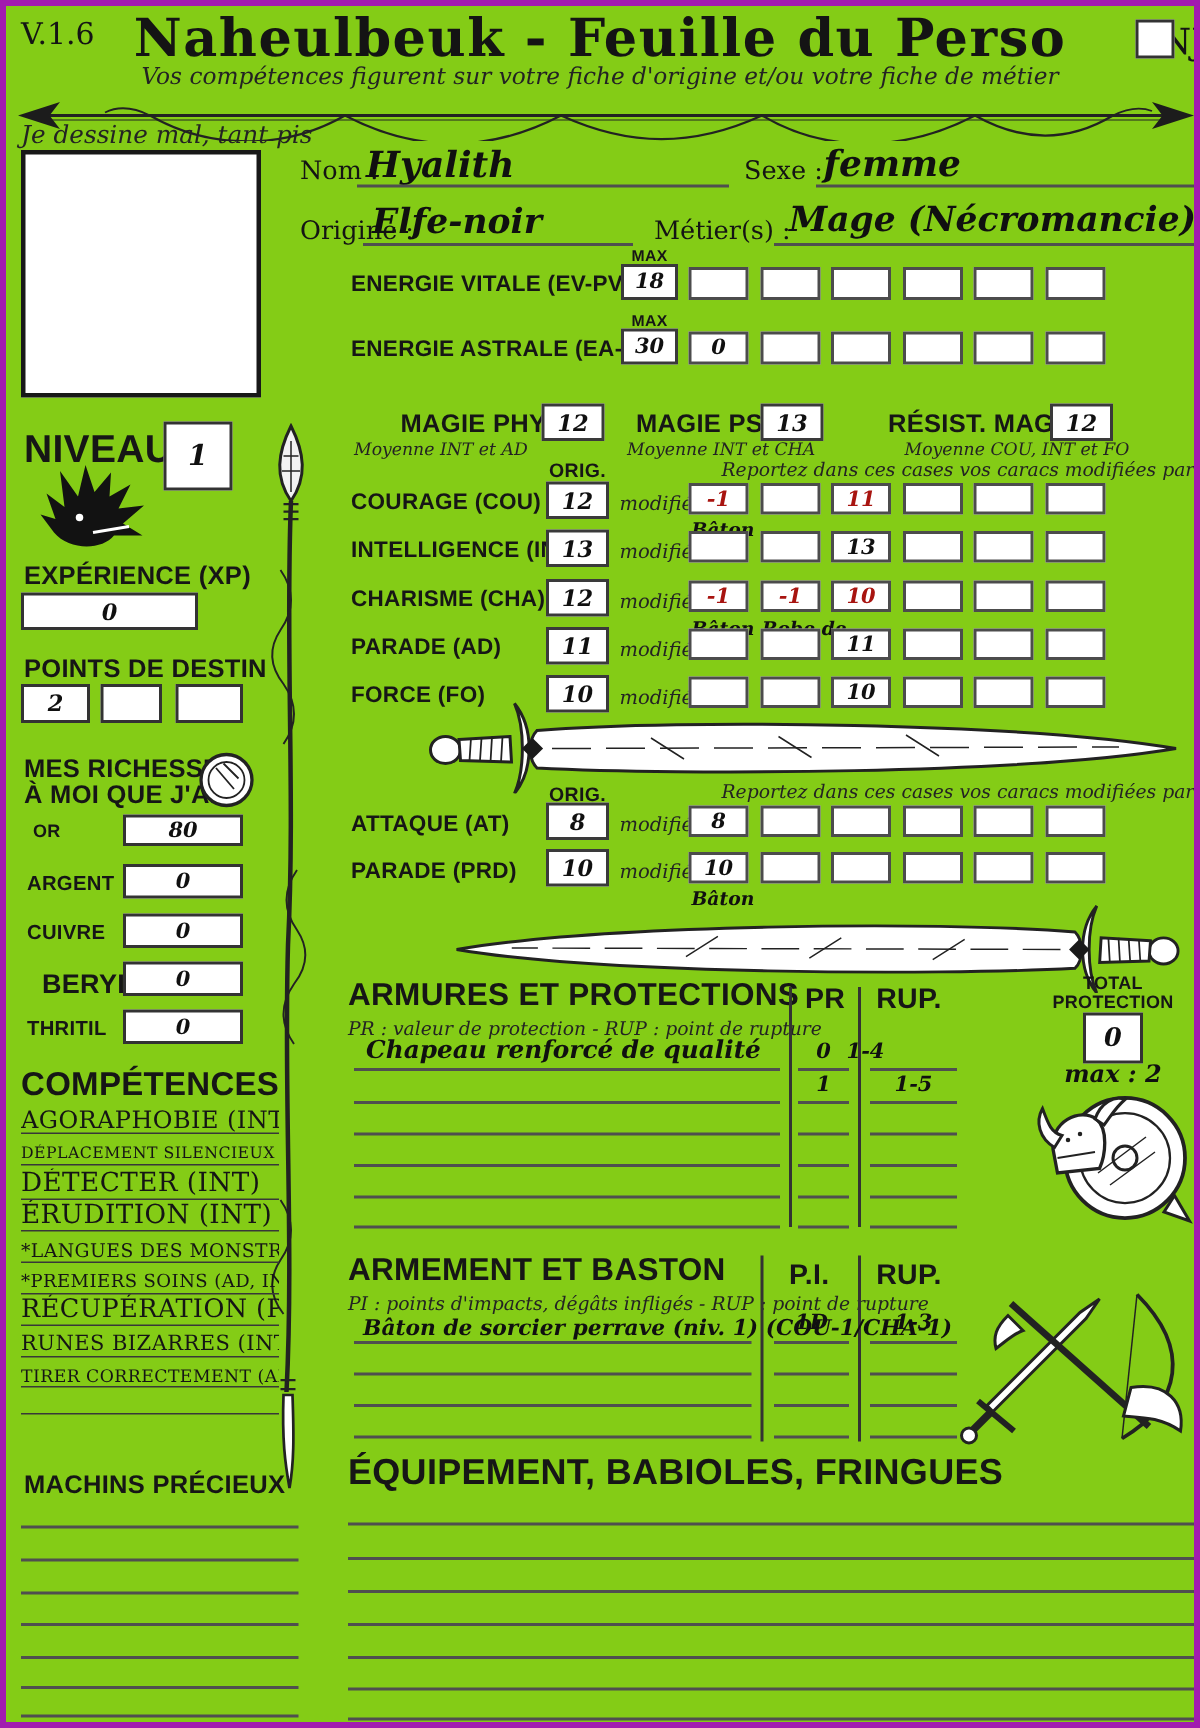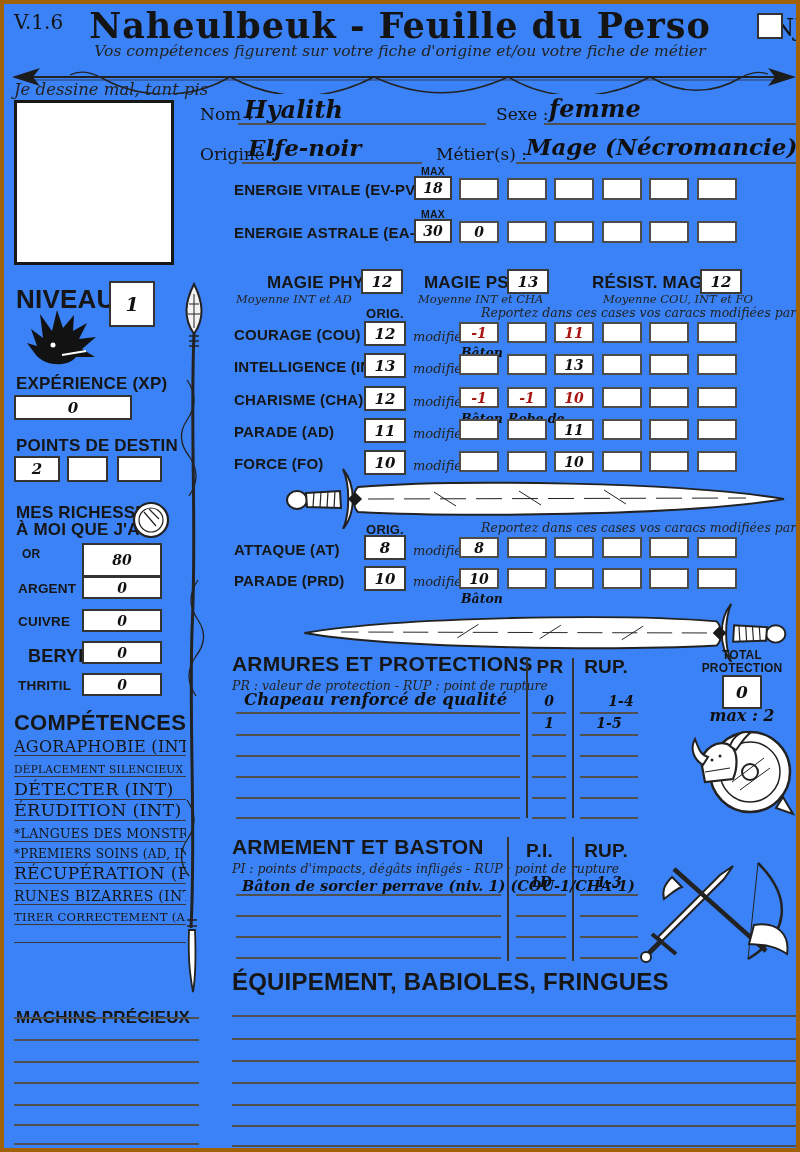--- a/index.html
+++ b/index.html
@@ -1,17 +1,17 @@
 <!DOCTYPE html>
 <html><head>
 <meta charset="utf-8">
 <style>
   html,body{margin:0;padding:0;background:#fff;}
   .page{position:relative;width:800px;height:1152px;box-sizing:border-box;
-        background:#3b82f6;border:4px solid #a16207;overflow:hidden;
+        background:#84cc16;border:4px solid #a21caf;overflow:hidden;
         font-family:"Liberation Sans",sans-serif;color:#141414;}
   .abs{position:absolute;}
   
   .t{font-family:"Liberation Sans",sans-serif;font-weight:bold;color:#161616;letter-spacing:.2px;white-space:nowrap;}
   
   .c{font-family:"DejaVu Serif",serif;font-style:italic;color:#232323;white-space:nowrap;}
   
   .h{font-family:"DejaVu Serif",serif;font-style:italic;font-weight:bold;color:#101010;white-space:nowrap;}
   .red{color:#a81410;}
   
@@ -199,21 +199,21 @@
 
   <div class="abs t" style="left:228px;top:648px;font-size:21px;">ARMURES ET PROTECTIONS</div>
   <div class="abs c" style="left:228px;top:674px;font-size:12.5px;">PR : valeur de protection - RUP : point de rupture</div>
   <div class="abs t ctr" style="left:524px;top:652px;width:44px;font-size:19px;">PR</div>
   <div class="abs t ctr" style="left:570px;top:652px;width:64px;font-size:19px;">RUP.</div>
   <div class="abs" style="left:522px;top:654px;width:2px;height:160px;background:#333;"></div>
   <div class="abs" style="left:568px;top:654px;width:2px;height:160px;background:#333;"></div>
 
   <div class="abs h" style="left:240px;top:686px;font-size:16.5px;">Chapeau renforcé de qualité</div>
   <div class="abs h ctr" style="left:528px;top:689px;width:34px;font-size:14px;">0</div>
-  <div class="abs h ctr" style="left:588px;top:689px;width:58px;font-size:14px;">1-4</div>
+  <div class="abs h ctr" style="left:544px;top:689px;width:58px;font-size:14px;">1-4</div>
   <div class="abs u" style="left:232px;top:708px;width:284px;"></div>
   <div class="abs u" style="left:528px;top:708px;width:34px;"></div>
   <div class="abs u" style="left:576px;top:708px;width:58px;"></div>
 
   <div class="abs h ctr" style="left:528px;top:711px;width:34px;font-size:14px;">1</div>
   <div class="abs h ctr" style="left:576px;top:711px;width:58px;font-size:14px;">1-5</div>
   <div class="abs u" style="left:232px;top:730px;width:284px;"></div>
   <div class="abs u" style="left:528px;top:730px;width:34px;"></div>
   <div class="abs u" style="left:576px;top:730px;width:58px;"></div>
 
@@ -325,21 +325,21 @@
 
   <div class="abs t" style="left:12px;top:499px;font-size:17px;">MES RICHESSES</div>
   <div class="abs t" style="left:12px;top:516px;font-size:17px;">À MOI QUE J'AI</div>
   <svg class="abs" style="left:126px;top:496px;" width="42" height="40" viewBox="0 0 42 40">
     <circle cx="21" cy="20" r="17" fill="#fff" stroke="#222" stroke-width="2.2"></circle>
     <circle cx="21" cy="20" r="12" fill="none" stroke="#222" stroke-width="1.2"></circle>
     <path d="M14,12 L26,26 M19,9 L29,19" stroke="#222" stroke-width="1.2"></path>
   </svg>
 
   <div class="abs t" style="left:18px;top:543px;font-size:12px;">OR</div>
-  <div class="abs b h" style="left:78px;top:539px;width:80px;height:34px;border-width:2.5px;border-color:#333;font-size:14px;">80</div>
+  <div class="abs b h" style="left:78px;top:539px;width:80px;height:21px;border-width:2.5px;border-color:#333;font-size:14px;">80</div>
   <div class="abs t" style="left:14px;top:577px;font-size:13.5px;">ARGENT</div>
   <div class="abs b h" style="left:78px;top:572px;width:80px;height:23px;border-width:2.5px;border-color:#333;font-size:14px;">0</div>
   <div class="abs t" style="left:14px;top:610px;font-size:13.5px;">CUIVRE</div>
   <div class="abs b h" style="left:78px;top:605px;width:80px;height:23px;border-width:2.5px;border-color:#333;font-size:14px;">0</div>
   <div class="abs t" style="left:24px;top:642px;font-size:18px;">BERYLIUM</div>
   <div class="abs b h" style="left:78px;top:637px;width:80px;height:23px;border-width:2.5px;border-color:#333;font-size:14px;">0</div>
   <div class="abs t" style="left:14px;top:674px;font-size:13.5px;">THRITIL</div>
   <div class="abs b h" style="left:78px;top:669px;width:80px;height:23px;border-width:2.5px;border-color:#333;font-size:14px;">0</div>
 
   <div class="abs t" style="left:10px;top:706px;font-size:22px;">COMPÉTENCES</div>
@@ -347,21 +347,21 @@
   <div class="abs sk" style="left:10px;top:759px;height:13px;font-size:10.5px;">DÉPLACEMENT SILENCIEUX (AD)</div>
   <div class="abs sk" style="left:10px;top:775px;height:20px;font-size:17.5px;">DÉTECTER (INT)</div>
   <div class="abs sk" style="left:10px;top:796px;height:20px;font-size:17.5px;">ÉRUDITION (INT)</div>
   <div class="abs sk" style="left:10px;top:822px;height:15px;font-size:12.5px;">*LANGUES DES MONSTRES</div>
   <div class="abs sk" style="left:10px;top:843px;height:15px;font-size:12px;">*PREMIERS SOINS (AD, INT)</div>
   <div class="abs sk" style="left:10px;top:859px;height:20px;font-size:17px;">RÉCUPÉRATION (PA)</div>
   <div class="abs sk" style="left:10px;top:884px;height:16px;font-size:14px;">RUNES BIZARRES (INT)</div>
   <div class="abs sk" style="left:10px;top:906px;height:14px;font-size:11.5px;">TIRER CORRECTEMENT (AD)</div>
   <div class="abs sk" style="left:10px;top:930px;height:8px;"></div>
 
-  <div class="abs t" style="left:12px;top:976px;font-size:17px;margin-top:28px;">MACHINS PRÉCIEUX</div>
+  <div class="abs t" style="left:12px;top:976px;font-size:17px;">MACHINS PRÉCIEUX</div>
   <div class="abs u" style="left:10px;top:1013px;width:185px;"></div>
   <div class="abs u" style="left:10px;top:1035px;width:185px;"></div>
   <div class="abs u" style="left:10px;top:1057px;width:185px;"></div>
   <div class="abs u" style="left:10px;top:1078px;width:185px;"></div>
   <div class="abs u" style="left:10px;top:1100px;width:185px;"></div>
   <div class="abs u" style="left:10px;top:1120px;width:185px;"></div>
   <div class="abs u" style="left:10px;top:1139px;width:185px;"></div>
 
 </div>
 

